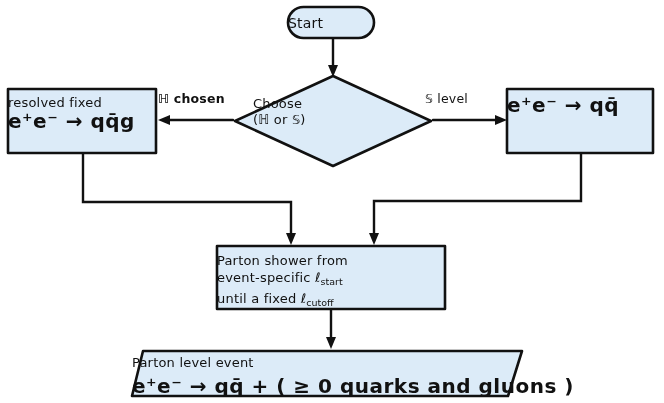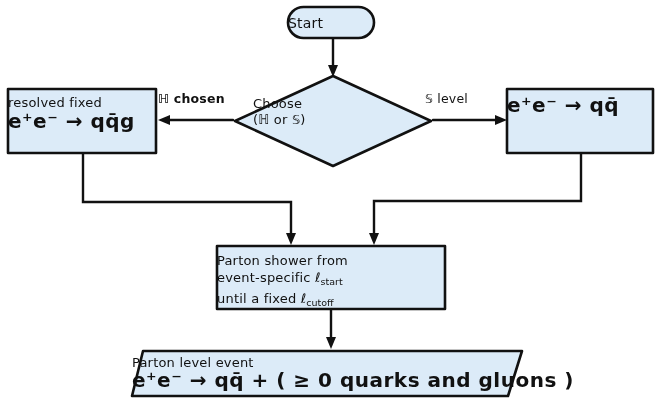--- a/index.html
+++ b/index.html
@@ -95,16 +95,16 @@
   </div>
 
   <div class="txt" style="left:217px;top:252px;width:188px;line-height:17px;">
     <div>Parton shower from</div>
     <div><span>event-specific ℓ</span><sub class="small">start</sub></div>
     <div><span>until a fixed ℓ</span><sub class="small">cutoff</sub></div>
   </div>
 
   <div class="txt" style="left:132px;top:355px;width:390px;">
     <div>Parton level event</div>
-    <div class="formula" style="margin-top:1px;">e⁺e⁻ → qq̄ + ( ≥ 0 quarks and gluons )</div>
+    <div class="formula" style="margin-top:7px;">e⁺e⁻ → qq̄ + ( ≥ 0 quarks and gluons )</div>
   </div>
 
 </div>
 
 </body></html>

